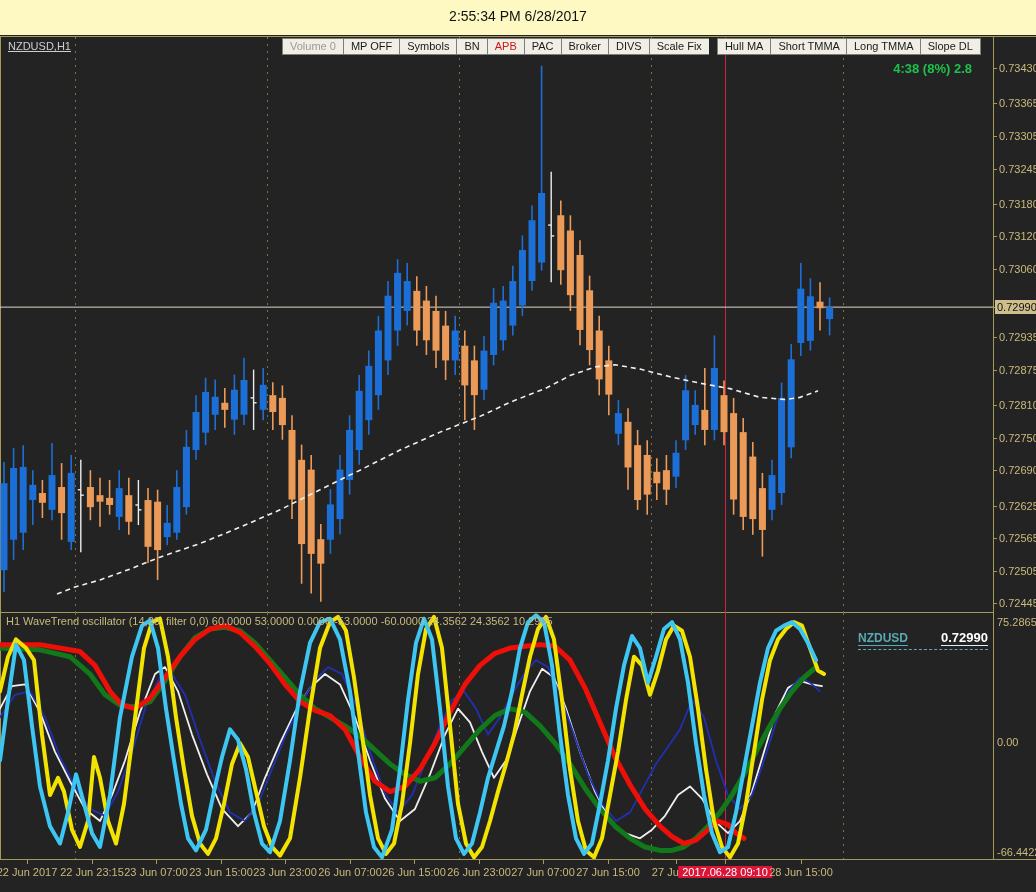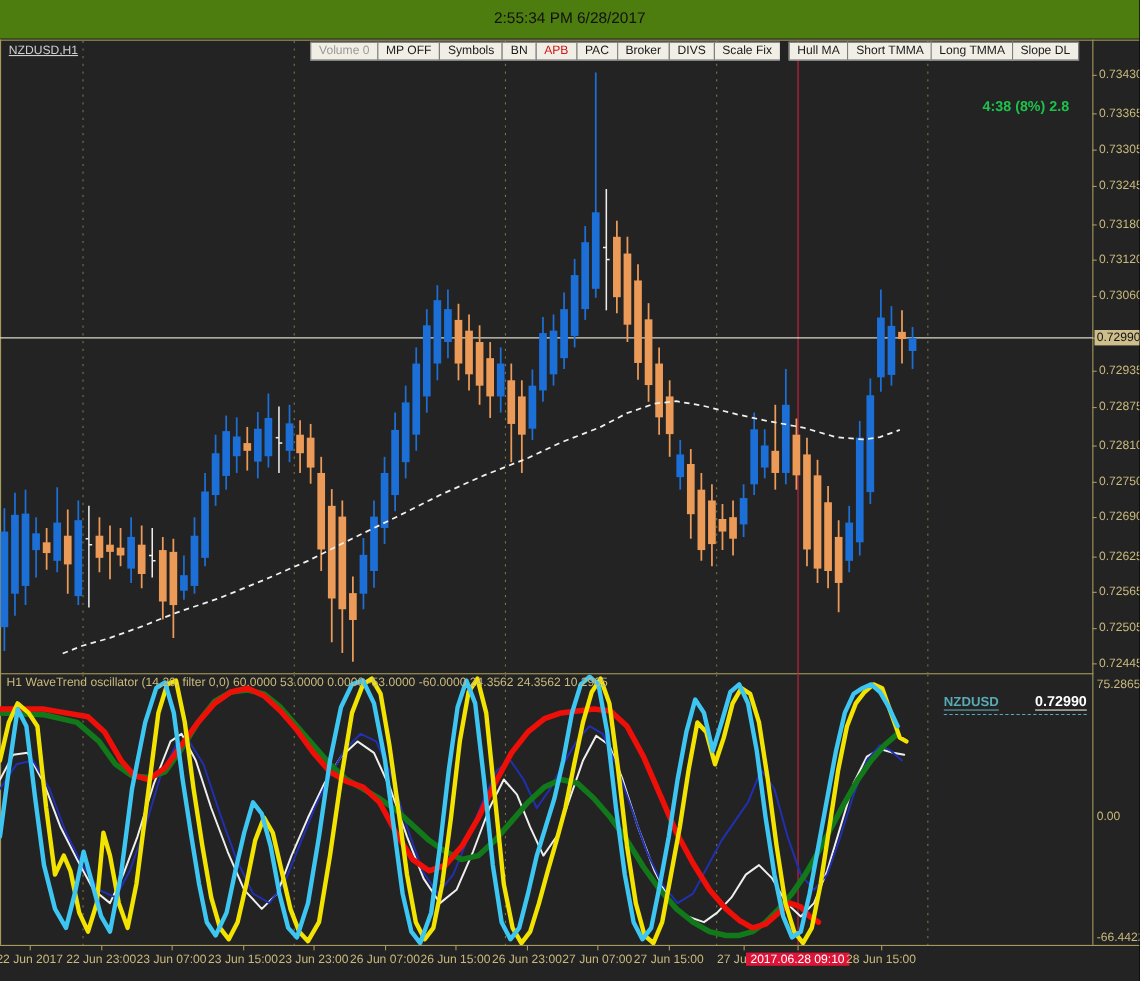--- a/index.html
+++ b/index.html
@@ -1,25 +1,25 @@
 <!DOCTYPE html>
 <html><head>
 <meta charset="utf-8">
 <style>
   html,body{margin:0;padding:0;background:#000;}
   #stage{position:relative;width:1036px;height:892px;overflow:hidden;
          font-family:"Liberation Sans",sans-serif;background:#232323;}
-  #topstrip{position:absolute;left:0;top:0;width:1036px;height:35px;background:#4d7c0f;}
+  #topstrip{position:absolute;left:0;top:0;width:1036px;height:35px;background:#fef9c3;}
   #clock{position:absolute;left:0;top:8px;width:1036px;text-align:center;
          font-size:14px;color:#111;}
   
   .hline{position:absolute;height:1px;background:#A59A5C;}
   .vline{position:absolute;width:1px;background:#A59A5C;}
   #symbol-label{position:absolute;left:8px;top:40px;font-size:11px;color:#CFCFCF;text-decoration:underline;}
-  #session-info{position:absolute;top:61px;right:64px;font-size:13px;font-weight:bold;color:#1CC24A;margin-top:28px;}
+  #session-info{position:absolute;top:61px;right:64px;font-size:13px;font-weight:bold;color:#1CC24A;}
   
   #toolbar{position:absolute;left:282px;top:38px;display:flex;gap:0;}
   .tbtn{height:15px;line-height:15px;padding:0 7px;background:#F1EEE6;border:1px solid #7d7d7d;
         border-right-width:0;font-size:11px;color:#1a1a1a;white-space:nowrap;cursor:default;}
   .tbtn:last-child{border-right-width:1px;}
   .tbtn.disabled{color:#9a9a9a;}
   .tbtn.accent{color:#CC1818;}
   .tbtn.gap{margin-left:8px;border-right-width:1px;}
   .tbtn.gap2{border-left-width:1px;margin-left:-1px;}
   
@@ -328,21 +328,21 @@
   <div id="osc-axis">
     <div class="oslabel" style="top:616px;">75.2865</div>
     <div class="oslabel" style="top:736px;">0.00</div>
     <div class="oslabel" style="top:846px;">-66.4422</div>
   </div>
 
   <div id="timeaxis">
       <div class="ttick" style="left: 27px;"></div>
       <div class="tlabel" style="left: 27px;">22 Jun 2017</div>
       <div class="ttick" style="left: 92px;"></div>
-      <div class="tlabel" style="left: 92px;">22 Jun 23:00</div>
+      <div class="tlabel" style="left: 92px;">22 Jun 23:15</div>
       <div class="ttick" style="left: 156px;"></div>
       <div class="tlabel" style="left: 156px;">23 Jun 07:00</div>
       <div class="ttick" style="left: 221px;"></div>
       <div class="tlabel" style="left: 221px;">23 Jun 15:00</div>
       <div class="ttick" style="left: 285px;"></div>
       <div class="tlabel" style="left: 285px;">23 Jun 23:00</div>
       <div class="ttick" style="left: 350px;"></div>
       <div class="tlabel" style="left: 350px;">26 Jun 07:00</div>
       <div class="ttick" style="left: 414px;"></div>
       <div class="tlabel" style="left: 414px;">26 Jun 15:00</div>

